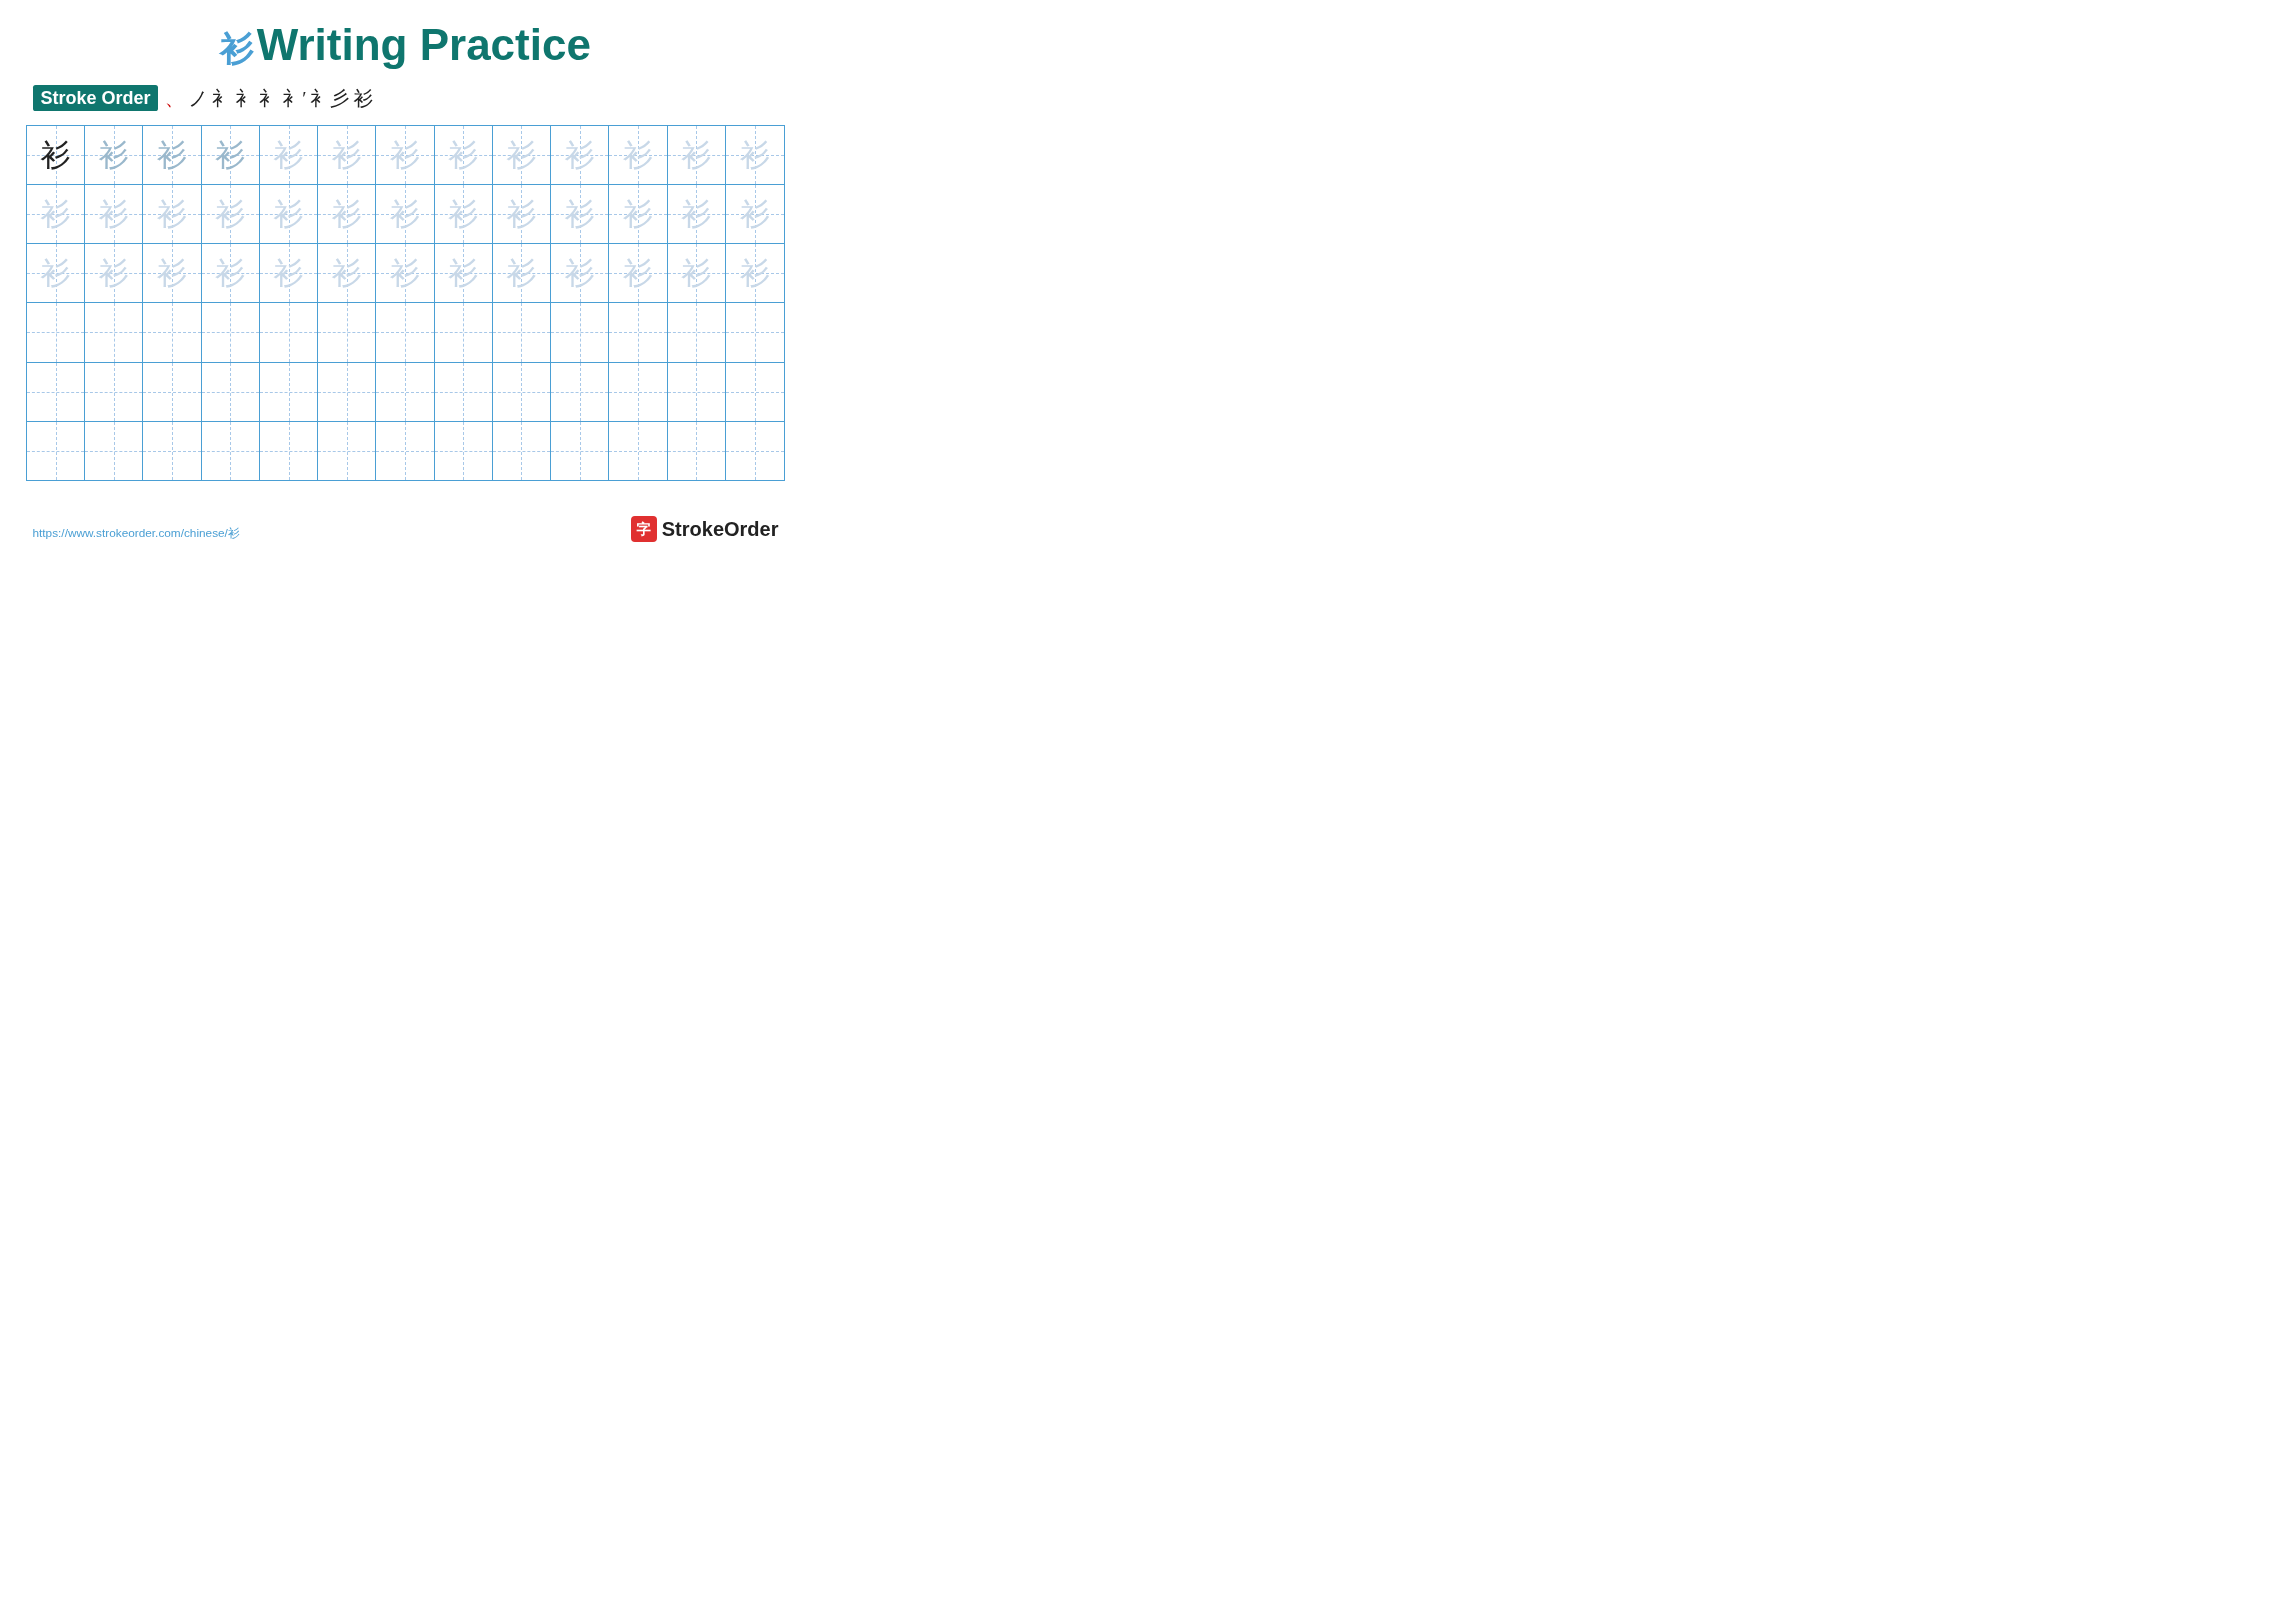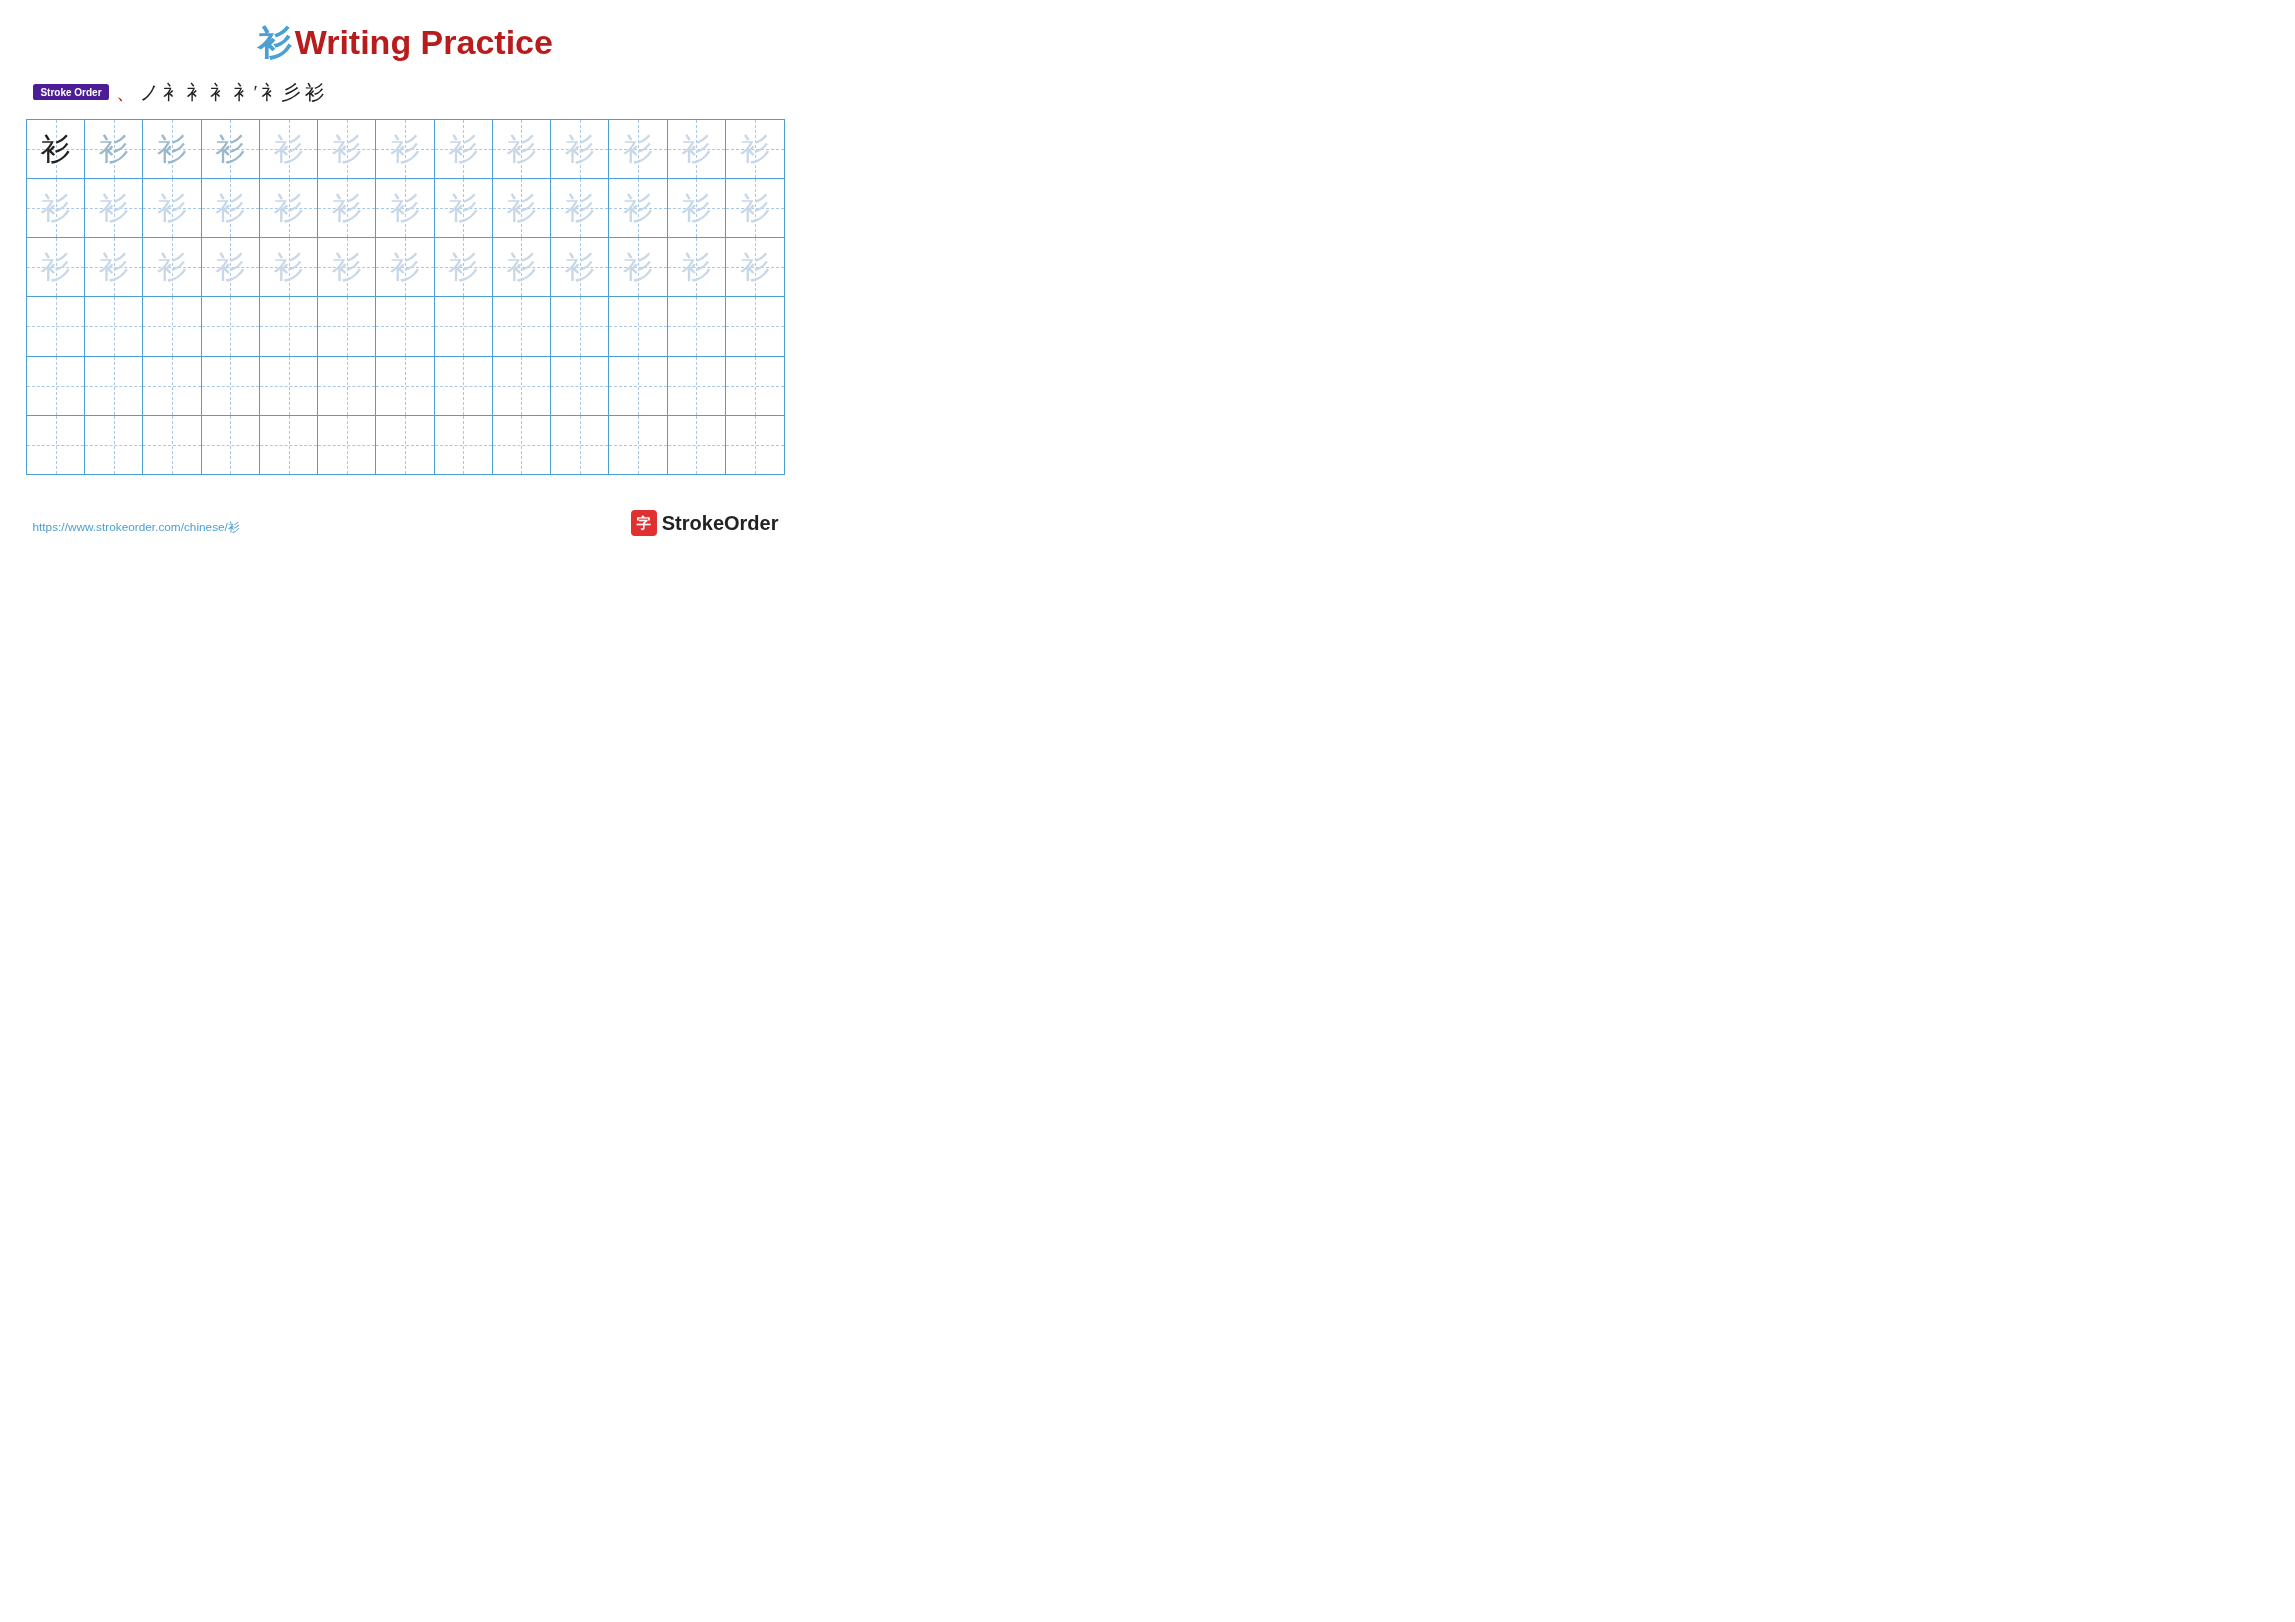--- a/index.html
+++ b/index.html
@@ -16,39 +16,39 @@
     .title-section {
       text-align: center;
       margin-bottom: 13px;
     }
     .title-char {
       color: #4a9fd4;
       font-size: 34px;
       font-weight: bold;
     }
     .title-text {
-      color: #b91c1c;
-      font-size: 34px;
+      color: #0f766e;
+      font-size: 44px;
       font-weight: bold;
       font-family: Arial, sans-serif;
     }
 
     
     .stroke-order-row {
       display: flex;
       align-items: center;
       gap: 6.5px;
       margin-bottom: 13px;
       padding-left: 6.5px;
     }
     .stroke-order-badge {
-      background: #4c1d95;
+      background: #0f766e;
       color: #fff;
       font-family: Arial, sans-serif;
-      font-size: 10px;
+      font-size: 18px;
       font-weight: bold;
       padding: 2.6px 7.9px;
       border-radius: 2.6px;
       white-space: nowrap;
     }
     .stroke-steps {
       display: flex;
       align-items: center;
       gap: 3.9px;
       font-size: 18.3px;

